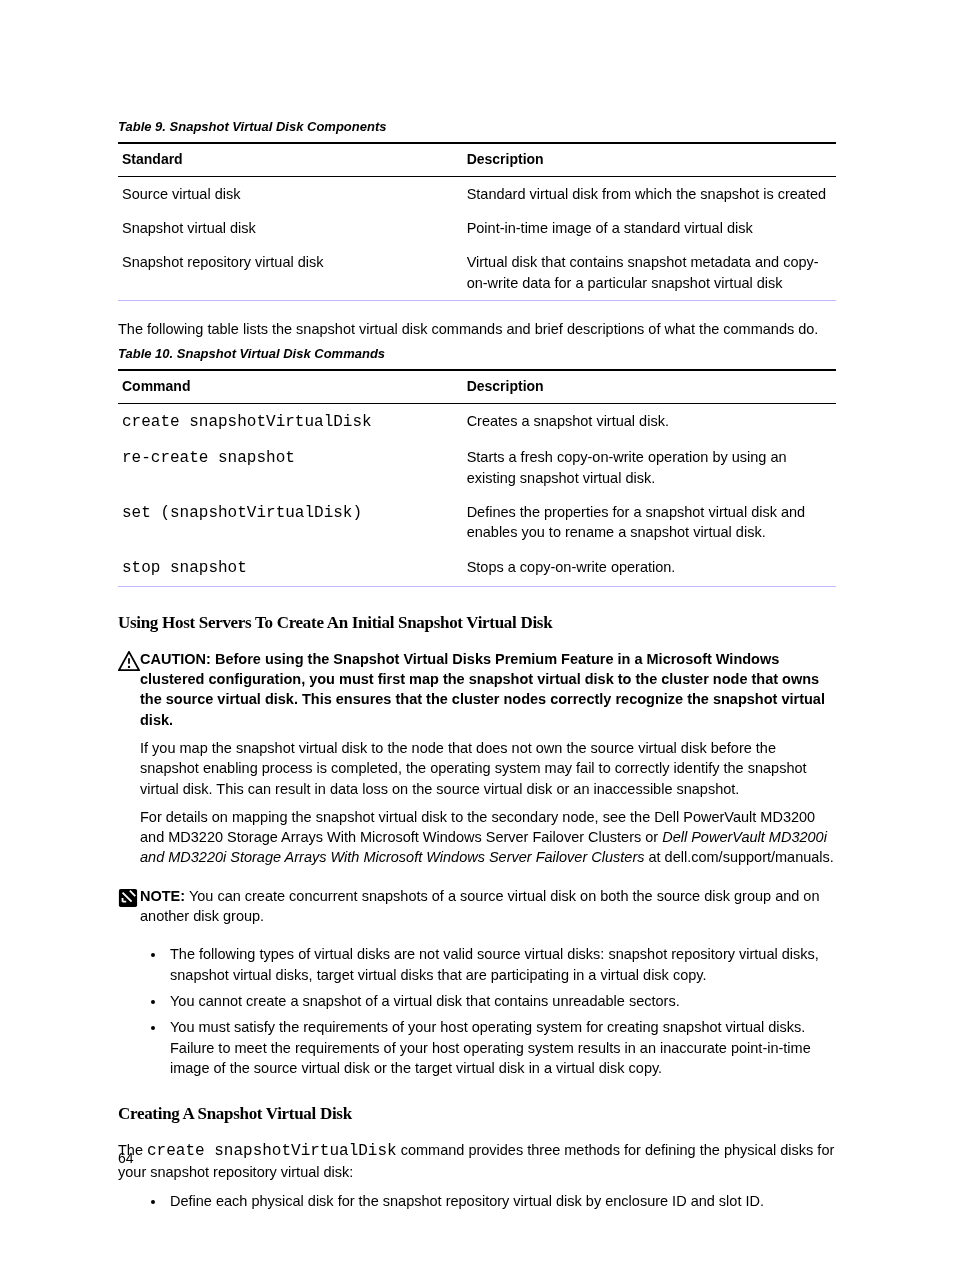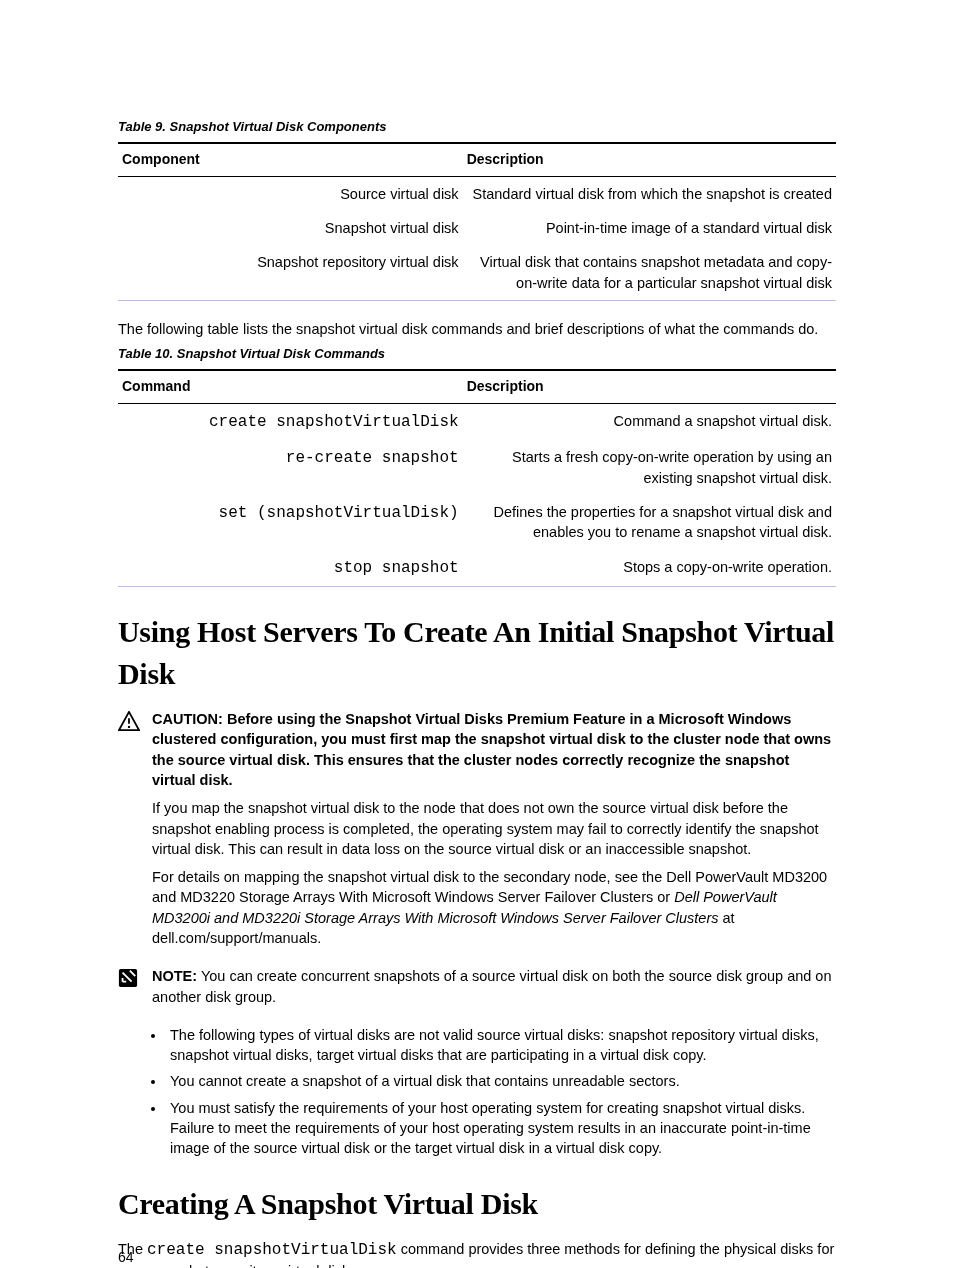--- a/index.html
+++ b/index.html
@@ -34,39 +34,38 @@
     font-weight: bold;
     font-size: 14px;
     border-top: 2px solid #000;
     border-bottom: 1px solid #000;
     padding: 6px 4px;
   }
   tbody td {
     padding: 7px 4px;
     vertical-align: top;
     font-size: 14.5px;
-    text-align: right;
   }
   tbody tr:last-child td {
     border-bottom: 1px solid #c4b5fd;
   }
   .col-left { width: 48%; }
   .col-right { width: 52%; }
   .mono { font-family: "Courier New", monospace; font-size: 16px; }
   .para { margin: 6px 0 6px 0; }
   h2.section {
     font-family: Georgia, "Times New Roman", serif;
     font-weight: bold;
-    font-size: 30px;
+    font-size: 17px;
     margin: 24px 0 14px 0;
     letter-spacing: -0.3px;
   }
   .admon {
     display: flex;
-    gap: 12px;
+    gap: 0;
     margin: 10px 0;
   }
   .admon-icon {
     width: 22px;
     flex: 0 0 22px;
     padding-top: 2px;
   }
   .admon-body {
     flex: 1;
   }
@@ -91,21 +90,21 @@
 </style>
 </head>
 <body>
 
 <div class="page">
 
   <div class="table-caption">Table 9. Snapshot Virtual Disk Components</div>
   <table>
     <thead>
       <tr>
-        <th class="col-left">Component</th>
+        <th class="col-left">Standard</th>
         <th class="col-right">Description</th>
       </tr>
     </thead>
     <tbody>
       <tr>
         <td>Source virtual disk</td>
         <td>Standard virtual disk from which the snapshot is created</td>
       </tr>
       <tr>
         <td>Snapshot virtual disk</td>
@@ -123,21 +122,21 @@
   <table>
     <thead>
       <tr>
         <th class="col-left">Command</th>
         <th class="col-right">Description</th>
       </tr>
     </thead>
     <tbody>
       <tr>
         <td class="mono">create snapshotVirtualDisk</td>
-        <td>Command a snapshot virtual disk.</td>
+        <td>Creates a snapshot virtual disk.</td>
       </tr>
       <tr>
         <td class="mono">re-create snapshot</td>
         <td>Starts a fresh copy-on-write operation by using an existing snapshot virtual disk.</td>
       </tr>
       <tr>
         <td class="mono">set (snapshotVirtualDisk)</td>
         <td>Defines the properties for a snapshot virtual disk and enables you to rename a snapshot virtual disk.</td>
       </tr>
       <tr>

